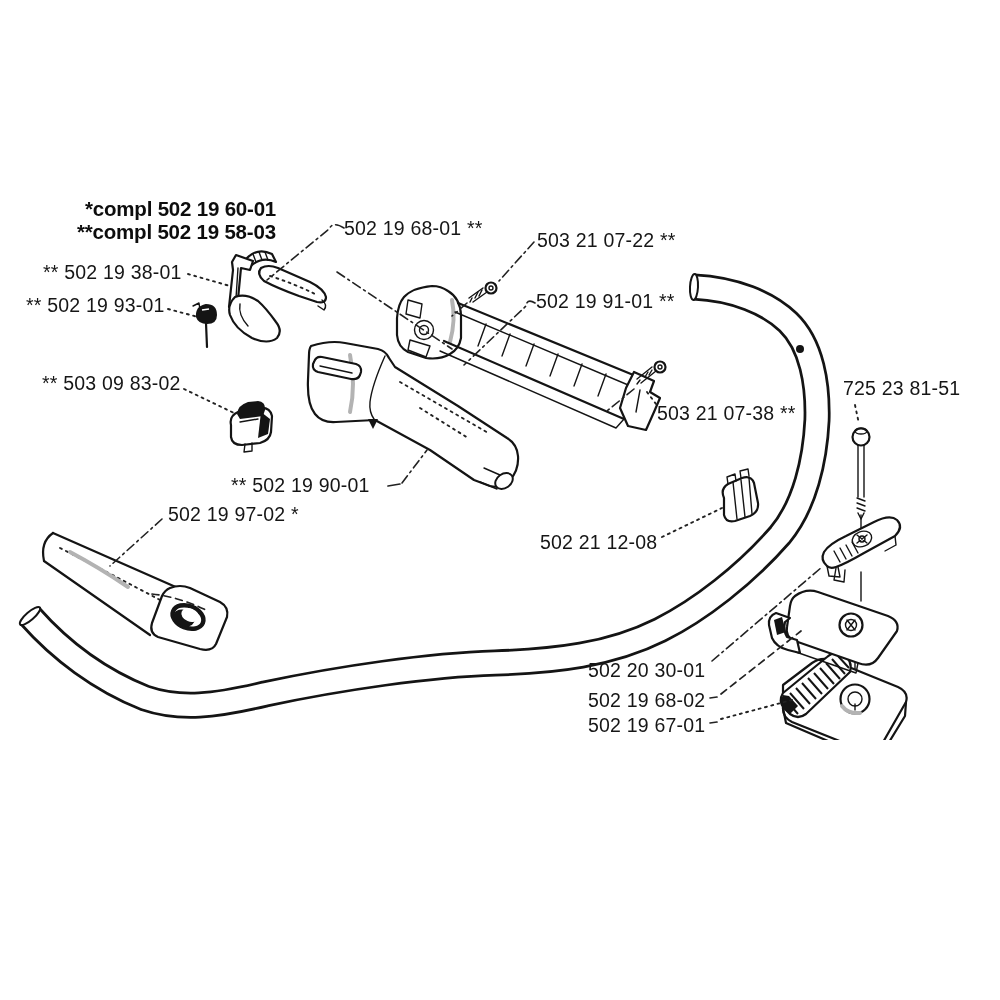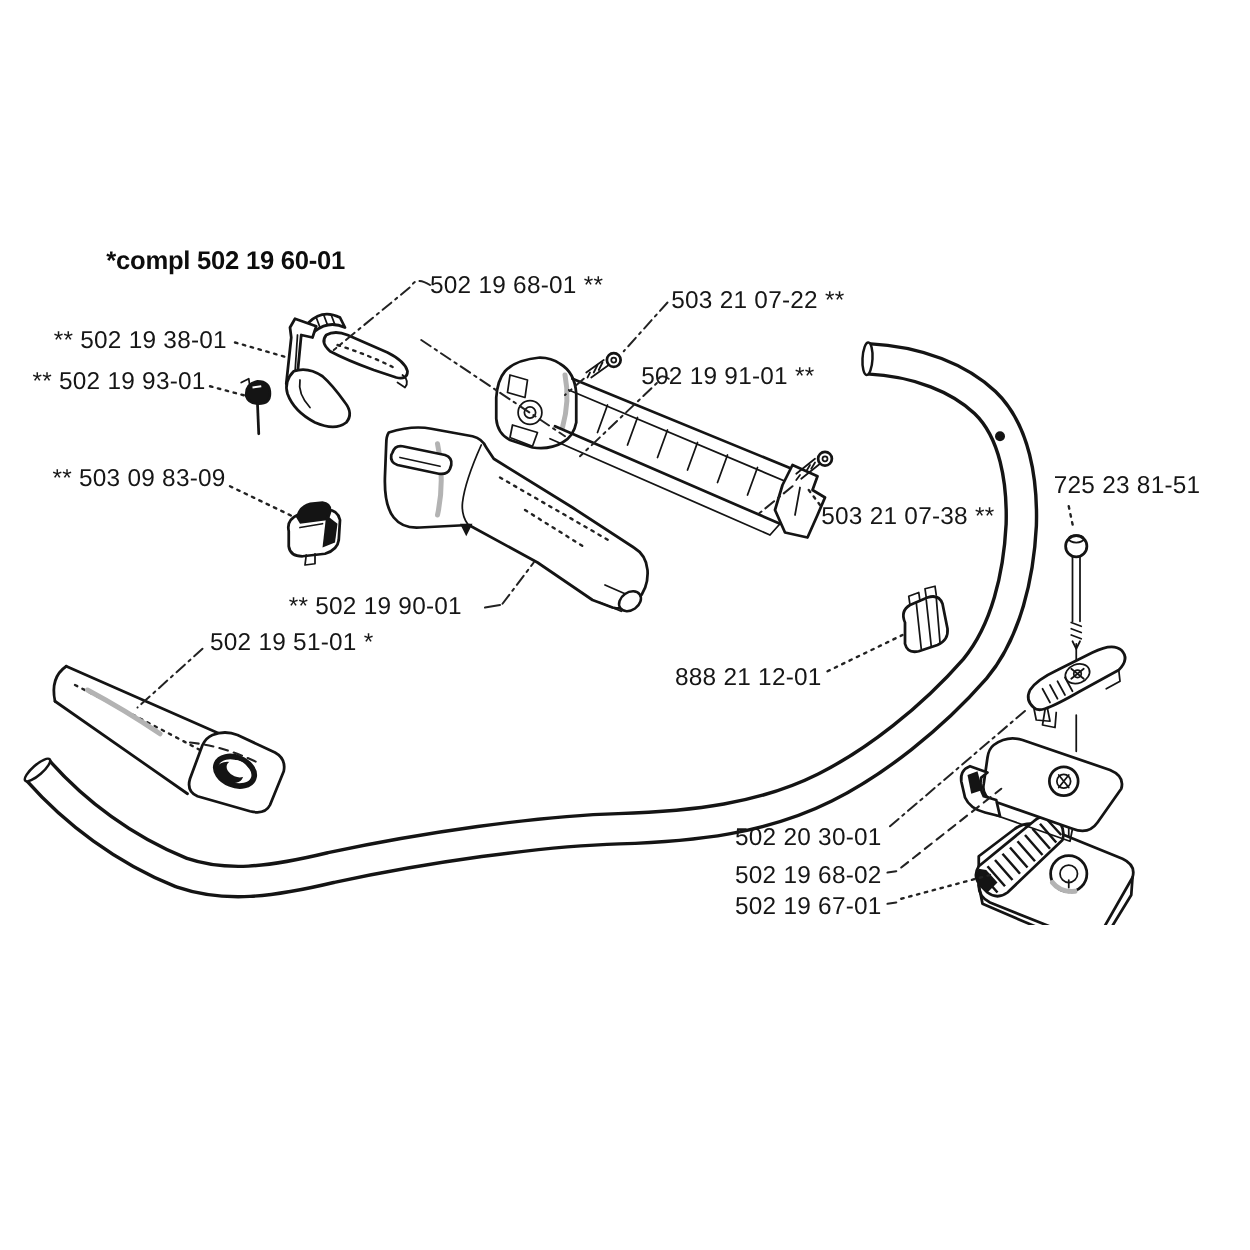--- a/index.html
+++ b/index.html
@@ -221,28 +221,29 @@
     <path class="cdash" d="M 712,661 L 822,567"></path>
     <path class="soliddash" d="M 710,698 L 717,697"></path>
     <path class="cdash2" d="M 721,694 L 801,631"></path>
     <path class="soliddash" d="M 710,723 L 717,722"></path>
     <path class="cdot" d="M 721,719 L 792,700"></path>
     <path class="cdash" d="M 337,272 L 452,349"></path>
   </g>
 </svg>
 
   <div class="lbl bold" style="left:85px;top:198px">*compl 502 19 60-01</div>
+  <div class="lbl bold" style="left:77px;top:221px">**compl 502 19 58-03</div>
 
   <div class="lbl" style="left:344px;top:217px">502 19 68-01 **</div>
   <div class="lbl" style="left:537px;top:229px">503 21 07-22 **</div>
   <div class="lbl" style="left:43px;top:261px">** 502 19 38-01</div>
   <div class="lbl" style="left:26px;top:294px">** 502 19 93-01</div>
-  <div class="lbl" style="left:513px;top:290px">502 19 91-01 **</div>
-  <div class="lbl" style="left:42px;top:372px">** 503 09 83-09</div>
+  <div class="lbl" style="left:536px;top:290px">502 19 91-01 **</div>
+  <div class="lbl" style="left:42px;top:372px">** 503 09 83-02</div>
   <div class="lbl" style="left:657px;top:402px">503 21 07-38 **</div>
   <div class="lbl" style="left:843px;top:377px">725 23 81-51</div>
   <div class="lbl" style="left:231px;top:474px">** 502 19 90-01</div>
-  <div class="lbl" style="left:168px;top:503px">502 19 51-01 *</div>
-  <div class="lbl" style="left:540px;top:531px">888 21 12-01</div>
+  <div class="lbl" style="left:168px;top:503px">502 19 97-02 *</div>
+  <div class="lbl" style="left:540px;top:531px">502 21 12-08</div>
   <div class="lbl" style="left:588px;top:659px">502 20 30-01</div>
   <div class="lbl" style="left:588px;top:689px">502 19 68-02</div>
   <div class="lbl" style="left:588px;top:714px">502 19 67-01</div>
 </div>
 
 </body></html>

